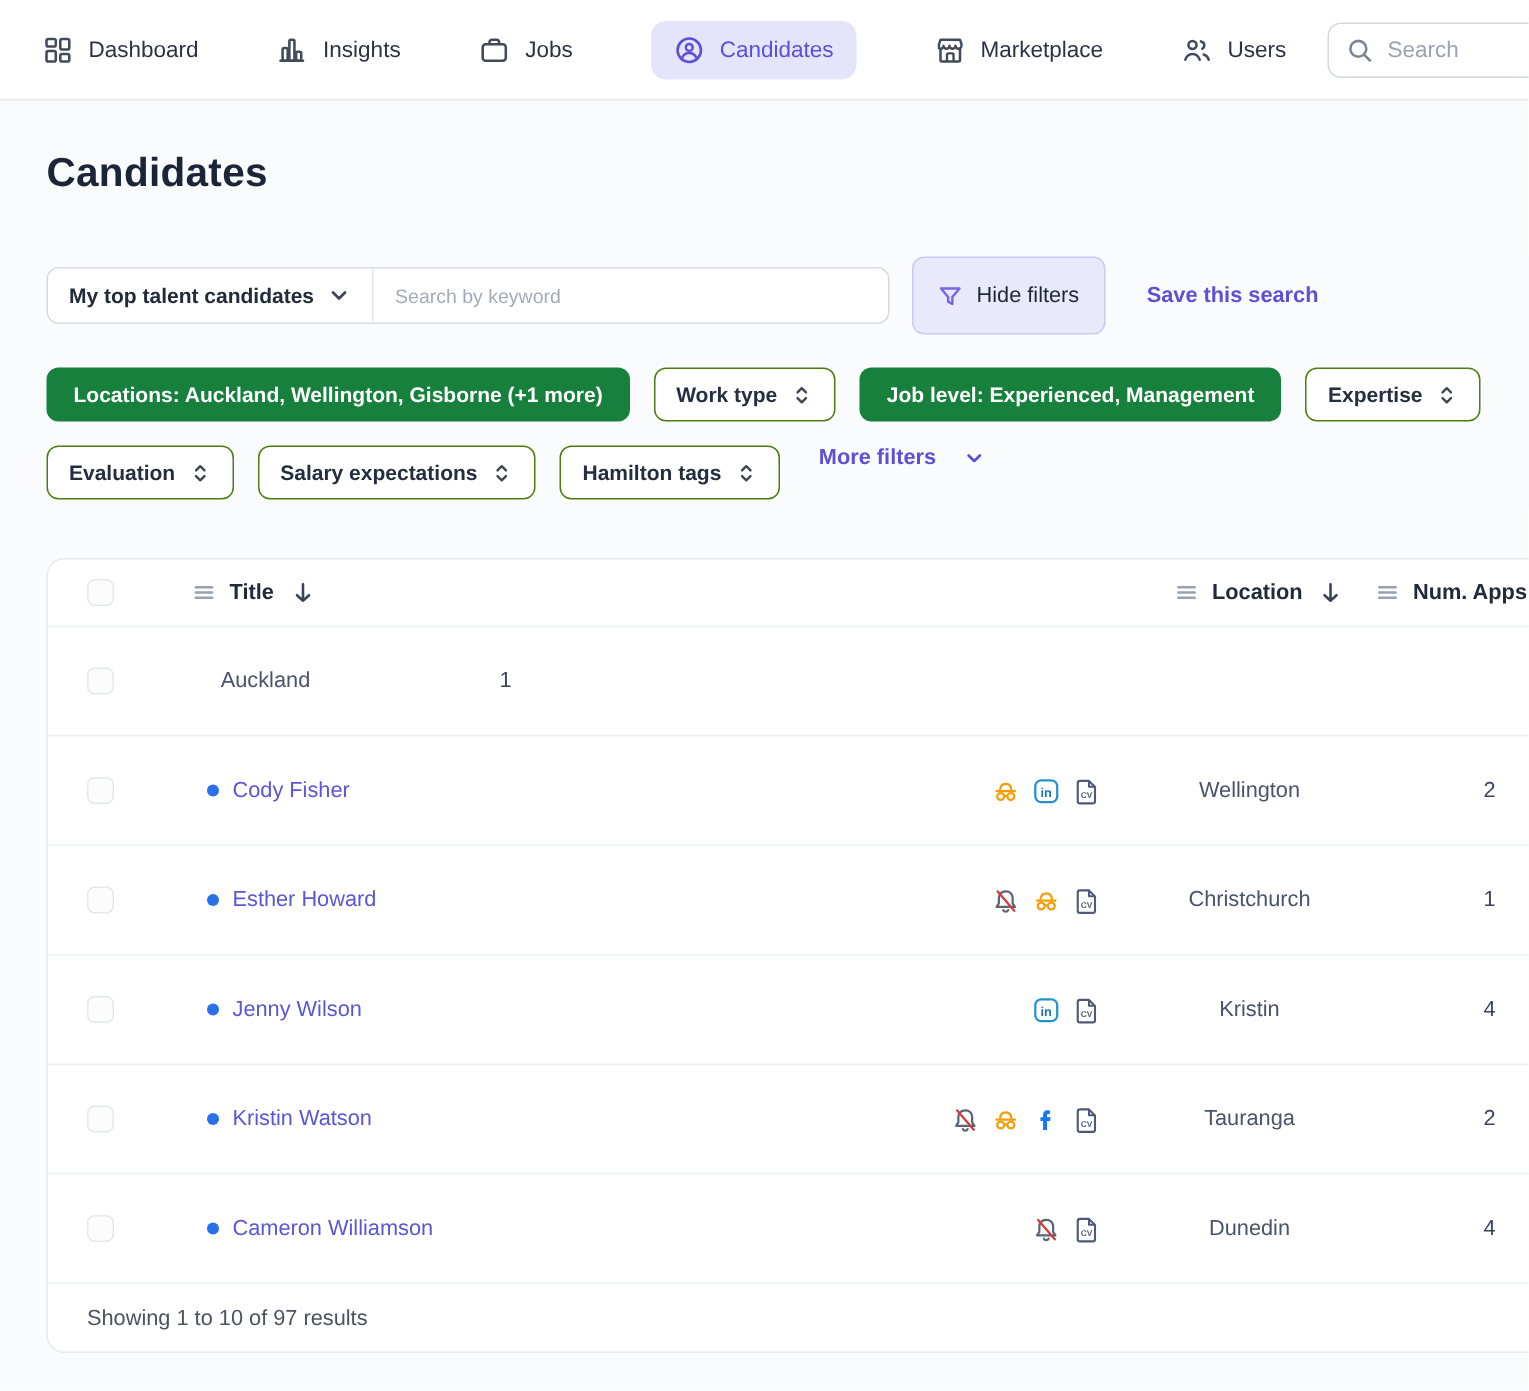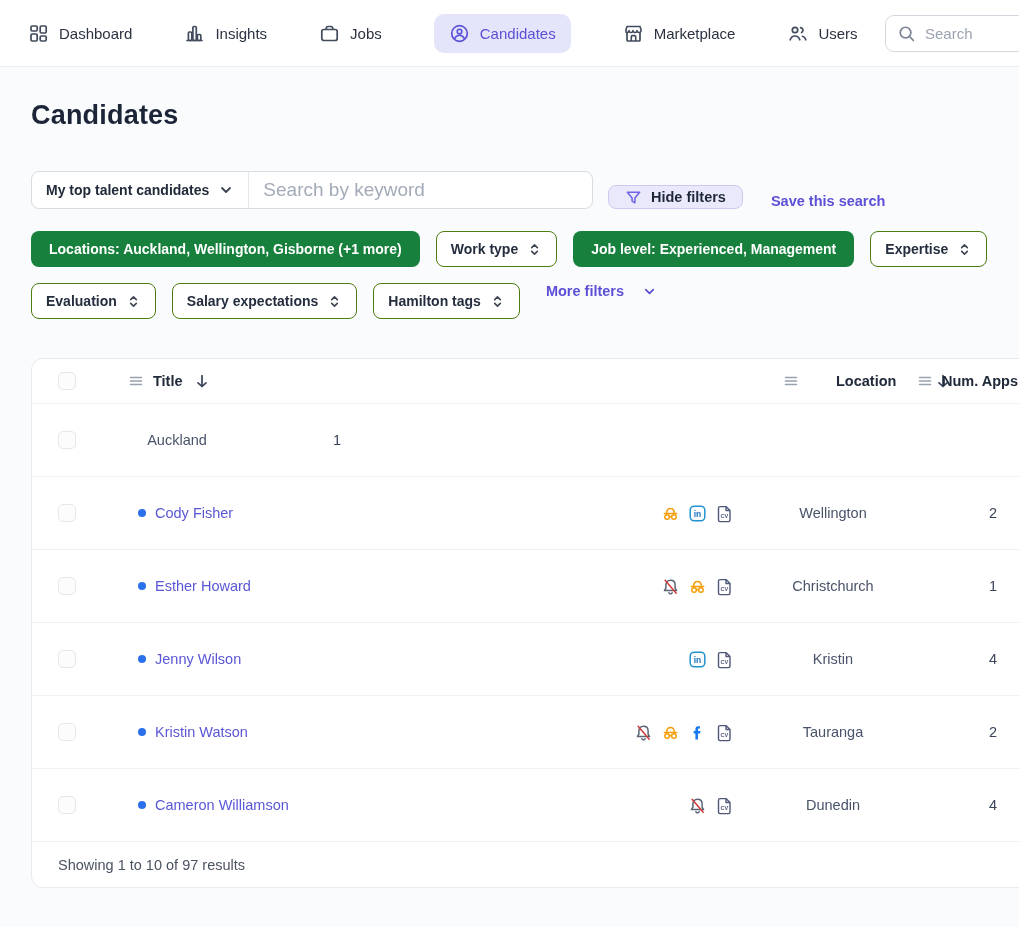--- a/index.html
+++ b/index.html
@@ -23,33 +23,33 @@
   .nav-search .icn { width:19px; height:19px; color:#7b8494; flex:none; }
   .nav-search input { border:none; outline:none; width:100%; font-size:15px; color:#2b3342; background:transparent; }
   .nav-search input::placeholder { color:#9aa3b0; }
 
   .icn { display:inline-flex; }
   .icn svg { width:100%; height:100%; display:block; }
 
   
   .page-title { margin:33px 0 0 31px; font-size:27px; font-weight:800; letter-spacing:.2px; color:#1b2537; }
 
-  .filter-bar { display:flex; align-items:flex-end; margin:40px 0 12px 31px; }
+  .filter-bar { display:flex; align-items:center; margin:40px 0 12px 31px; }
   .combo { display:flex; align-items:stretch; width:562px; height:38px; background:#fff;
            border:1px solid #d8dce2; border-radius:8px; overflow:hidden; }
   .combo-btn { display:flex; align-items:center; gap:9px; padding:0 14px; font-size:14px;
                font-weight:700; color:#222b3a; white-space:nowrap; }
   .combo-btn .icn { width:16px; height:16px; color:#3c4554; }
   .combo-div { width:1px; background:#e3e6ea; }
-  .combo input { flex:1; border:none; outline:none; padding:0 14px; font-size:19px; background:transparent; }
+  .combo input { flex:1; border:none; outline:none; padding:0 14px; font-size:13px; background:transparent; }
   .combo input::placeholder { color:#a3abb8; }
 
-  .hide-filters { display:flex; align-items:center; gap:9px; margin-left:15px; height:24px;
+  .hide-filters { display:flex; align-items:center; gap:9px; margin-left:15px; height:52px;
                   padding:0 16px; background:#e9e9fb; border:1px solid #c9cbf2; border-radius:8px;
-                  font-size:14.5px; font-weight:700; color:#1f2839; }
+                  font-size:14.5px; font-weight:400; color:#1f2839; }
   .hide-filters .icn { width:17px; height:17px; color:#7268e4; }
   .link { color:#5b50d6; font-size:14.5px; font-weight:700; text-decoration:none; cursor:pointer; }
   .save-search { margin-left:28px; }
 
   .chips { display:flex; align-items:flex-start; gap:16px; margin:22px 0 0 31px; }
   .chips.second { margin-top:16px; }
   .chip { height:36px; border-radius:8px; display:inline-flex; align-items:center; gap:9px;
           font-size:14px; font-weight:700; white-space:nowrap; }
   .chip-green { background:#16803c; color:#fff; padding:0 18px; }
   .chip-white { background:#fff; color:#252e3e; border:1px solid #4d7c0f; padding:0 14px; }
@@ -57,21 +57,21 @@
   .more-filters { display:inline-flex; align-items:center; gap:18px; margin-left:10px; }
   .more-filters .icn { width:15px; height:15px; color:#5b50d6; }
 
   
   .card { margin:39px 0 0 31px; width:1013px; background:#fff; border:1px solid #e7eaee;
           border-radius:12px; overflow:hidden; }
   .trow { display:flex; align-items:center; }
   .thead { height:45px; border-bottom:1px solid #eef1f4; font-size:14.5px; font-weight:700; color:#202a3b; }
   .col-check { width:70px; flex:none; display:flex; align-items:center; padding-left:26px; }
   .col-title { flex:1; display:flex; align-items:center; min-width:0; }
-  .col-loc   { width:150px; flex:none; display:flex; align-items:flex-end; justify-content:center;gap:28px; }
+  .col-loc   { width:150px; flex:none; display:flex; align-items:flex-end; justify-content:center; }
   .col-num   { width:135px; flex:none; display:flex; align-items:center; padding-right:46px; justify-content:flex-end; }
   .thead .col-loc { justify-content:flex-start; padding-left:25px; }
   .thead .col-num { justify-content:flex-start; padding-left:9px; padding-right:0; }
   .drag { width:16px; height:16px; color:#97a1b0; margin-right:9px; flex:none; }
   .sort { width:16px; height:16px; color:#39445a; margin-left:11px; flex:none; }
   .thead .col-title .drag { margin-left:26px; }
   .checkbox { width:18px; height:18px; border:1.5px solid #e4e7ec; border-radius:5px; background:#fcfcfd; cursor:pointer; }
   .row { height:73px; border-bottom:1px solid #eef1f4; font-size:14.5px; }
   .row:last-of-type { border-bottom:1px solid #eef1f4; }
   .dot { width:8px; height:8px; border-radius:50%; background:#2970ea; margin-left:36px; flex:none; }

